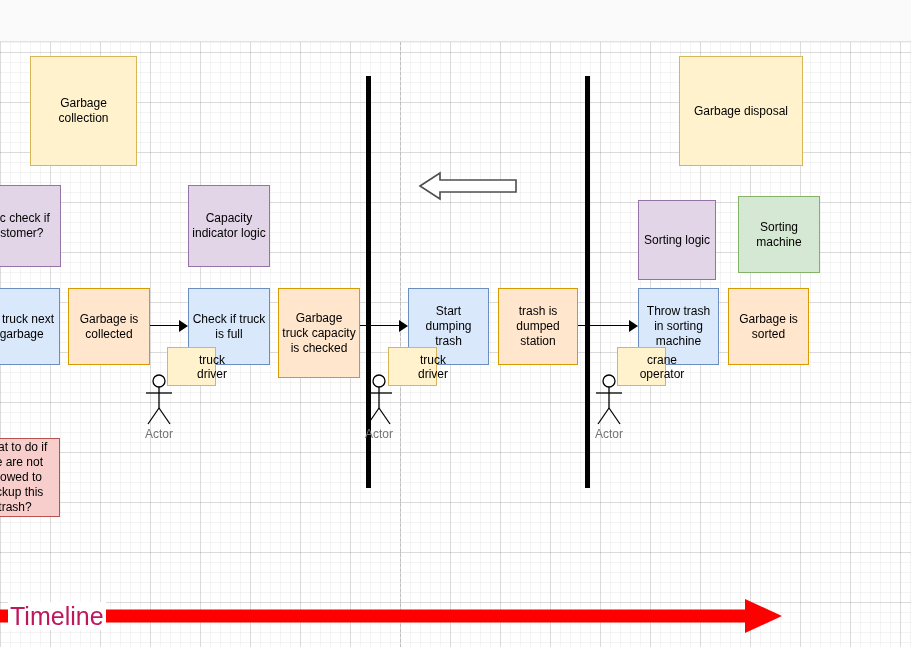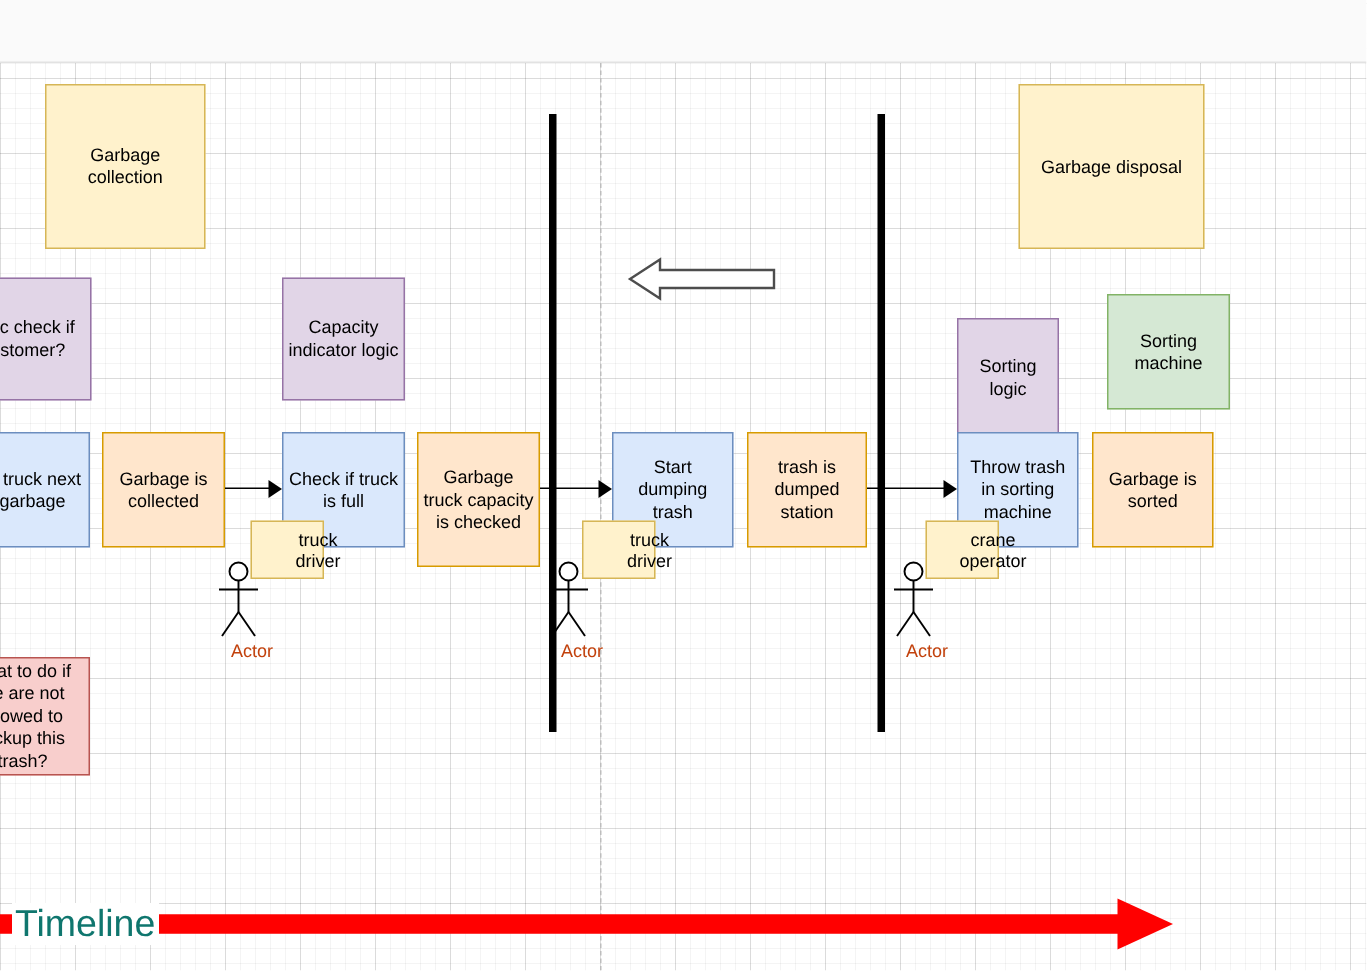--- a/index.html
+++ b/index.html
@@ -104,58 +104,58 @@
     width: 0; height: 0;
     border-top: 6px solid transparent;
     border-bottom: 6px solid transparent;
     border-left: 9px solid #000;
   }
 
   
   .actor { position: absolute; z-index: 20; }
   .actor svg { display: block; }
   .actor .actor-label {
-    text-align: right;
+    text-align: center;
     font-size: 12px;
-    color: #c2410c;
+    color: #737373;
     margin-top: 1px;
   }
 
   
   #back-arrow { position: absolute; z-index: 16; }
 
   
   #timeline { position: absolute; z-index: 30; }
   #timeline-label {
     position: absolute;
     z-index: 32;
     font-size: 25px;
     line-height: 28px;
-    color: #0f766e;
+    color: #be185d;
     background: #ffffff;
     padding: 0 2px;
     white-space: nowrap;
   }
 </style>
 </head>
 <body>
 
 <div id="canvas"></div>
 
 <div class="page-guide" style="left:400px;"></div>
 
 <div class="box yellow" style="left:30px; top:56px; width:107px; height:110px;">Garbage collection</div>
 
 <div class="box yellow" style="left:679px; top:56px; width:124px; height:110px;">Garbage disposal</div>
 
 <div class="box purple" style="left:-30px; top:185px; width:91px; height:82px;">logic check if customer?</div>
 
 <div class="box purple" style="left:188px; top:185px; width:82px; height:82px;">Capacity indicator logic</div>
 
-<div class="box purple" style="left:638px; top:212px; width:68px; height:80px;">Sorting logic</div>
+<div class="box purple" style="left:638px; top:200px; width:78px; height:80px;">Sorting logic</div>
 
 <div class="box green" style="left:738px; top:196px; width:82px; height:77px;">Sorting machine</div>
 
 <div class="box blue" style="left:-30px; top:288px; width:90px; height:77px;">stop truck next to garbage</div>
 
 <div class="box orange" style="left:68px; top:288px; width:82px; height:77px;">Garbage is collected</div>
 
 <div class="box blue" style="left:188px; top:288px; width:82px; height:77px;">Check if truck is full</div>
 
 <div class="box orange" style="left:278px; top:288px; width:82px; height:90px;">Garbage truck capacity is checked</div>

